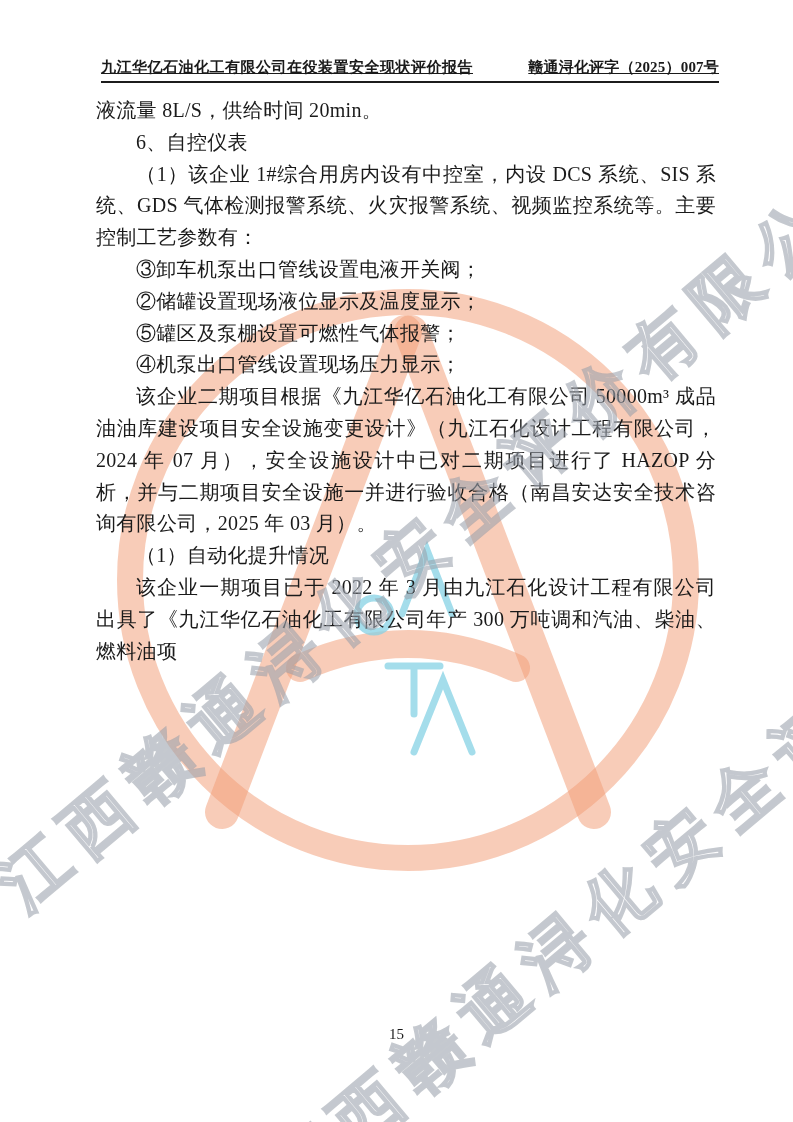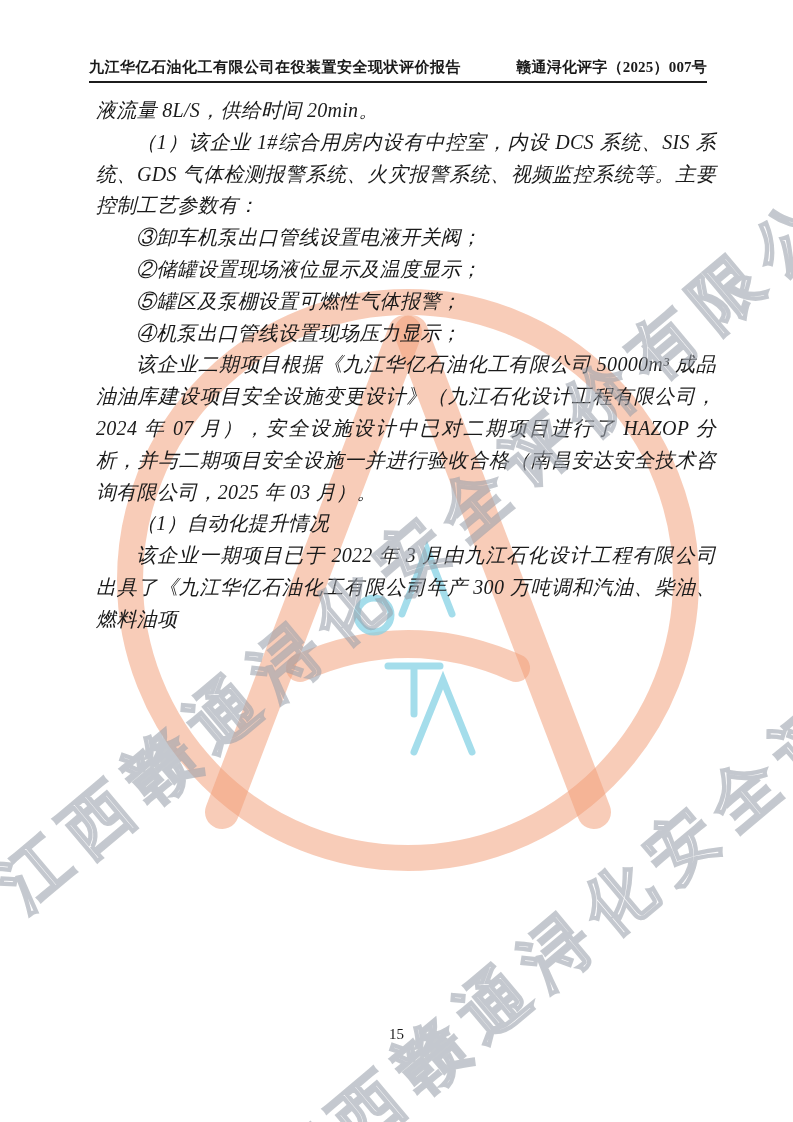--- a/index.html
+++ b/index.html
@@ -8,39 +8,40 @@
     width:793px; height:1122px;
     margin:0 auto;
     background:#ffffff;
     overflow:hidden;
     font-family:"Liberation Serif","DejaVu Serif",serif;
     color:#1a1a1a;
   }
 
   
   .header {
-    position:absolute; left:89px; top:58px; width:618px;
+    position:absolute; left:101px; top:58px; width:618px;
     display:flex; justify-content:space-between; align-items:center;
     border-bottom:2px solid #1c1c1c;
     padding-bottom:4px;
     font-size:15px; font-weight:bold;
     z-index:4;
+    text-decoration:underline;
   }
   .header .left  { letter-spacing:0.5px; }
   .header .right { letter-spacing:0.2px;margin-left:36px; }
 
   
   .content {
     position:absolute; left:96px; top:95px; width:620px;
     font-size:20px; line-height:31.8px;
     text-align:justify; text-justify:inter-ideograph;
     letter-spacing:0.3px;
     z-index:2;
   }
-  .para { margin:0; text-indent:2em;font-style:italic; }
+  .para { margin:0; text-indent:2em; }
   .para.no-indent { text-indent:0; }
 
   
   .page-number {
     position:absolute; left:0; right:0; top:1026px;
     text-align:center; font-size:15px; z-index:4;
   }
 
   
   .seal-svg {
@@ -86,20 +87,21 @@
       <path d="M388,666 L440,666 M414,666 L414,714" stroke-width="7"></path>
       <path d="M414,752 L443,680 L472,752" stroke-width="7"></path>
     </g>
   </svg>
 
   <div class="wm-text line-1">江西赣通浔化安全评价有限公司</div>
   <div class="wm-text line-2">江西赣通浔化安全评价有限公司</div>
 
   <div class="content">
     <p class="para no-indent">液流量 8L/S，供给时间 20min。</p>
+    <p class="para">6、自控仪表</p>
     <p class="para">（1）该企业 1#综合用房内设有中控室，内设 DCS 系统、SIS 系统、GDS 气体检测报警系统、火灾报警系统、视频监控系统等。主要控制工艺参数有：</p>
     <p class="para">③卸车机泵出口管线设置电液开关阀；</p>
     <p class="para">②储罐设置现场液位显示及温度显示；</p>
     <p class="para">⑤罐区及泵棚设置可燃性气体报警；</p>
     <p class="para">④机泵出口管线设置现场压力显示；</p>
     <p class="para">该企业二期项目根据《九江华亿石油化工有限公司 50000m³ 成品油油库建设项目安全设施变更设计》（九江石化设计工程有限公司，2024 年 07 月），安全设施设计中已对二期项目进行了 HAZOP 分析，并与二期项目安全设施一并进行验收合格（南昌安达安全技术咨询有限公司，2025 年 03 月）。</p>
     <p class="para">（1）自动化提升情况</p>
     <p class="para">该企业一期项目已于 2022 年 3 月由九江石化设计工程有限公司出具了《九江华亿石油化工有限公司年产 300 万吨调和汽油、柴油、燃料油项</p>
   </div>
 

